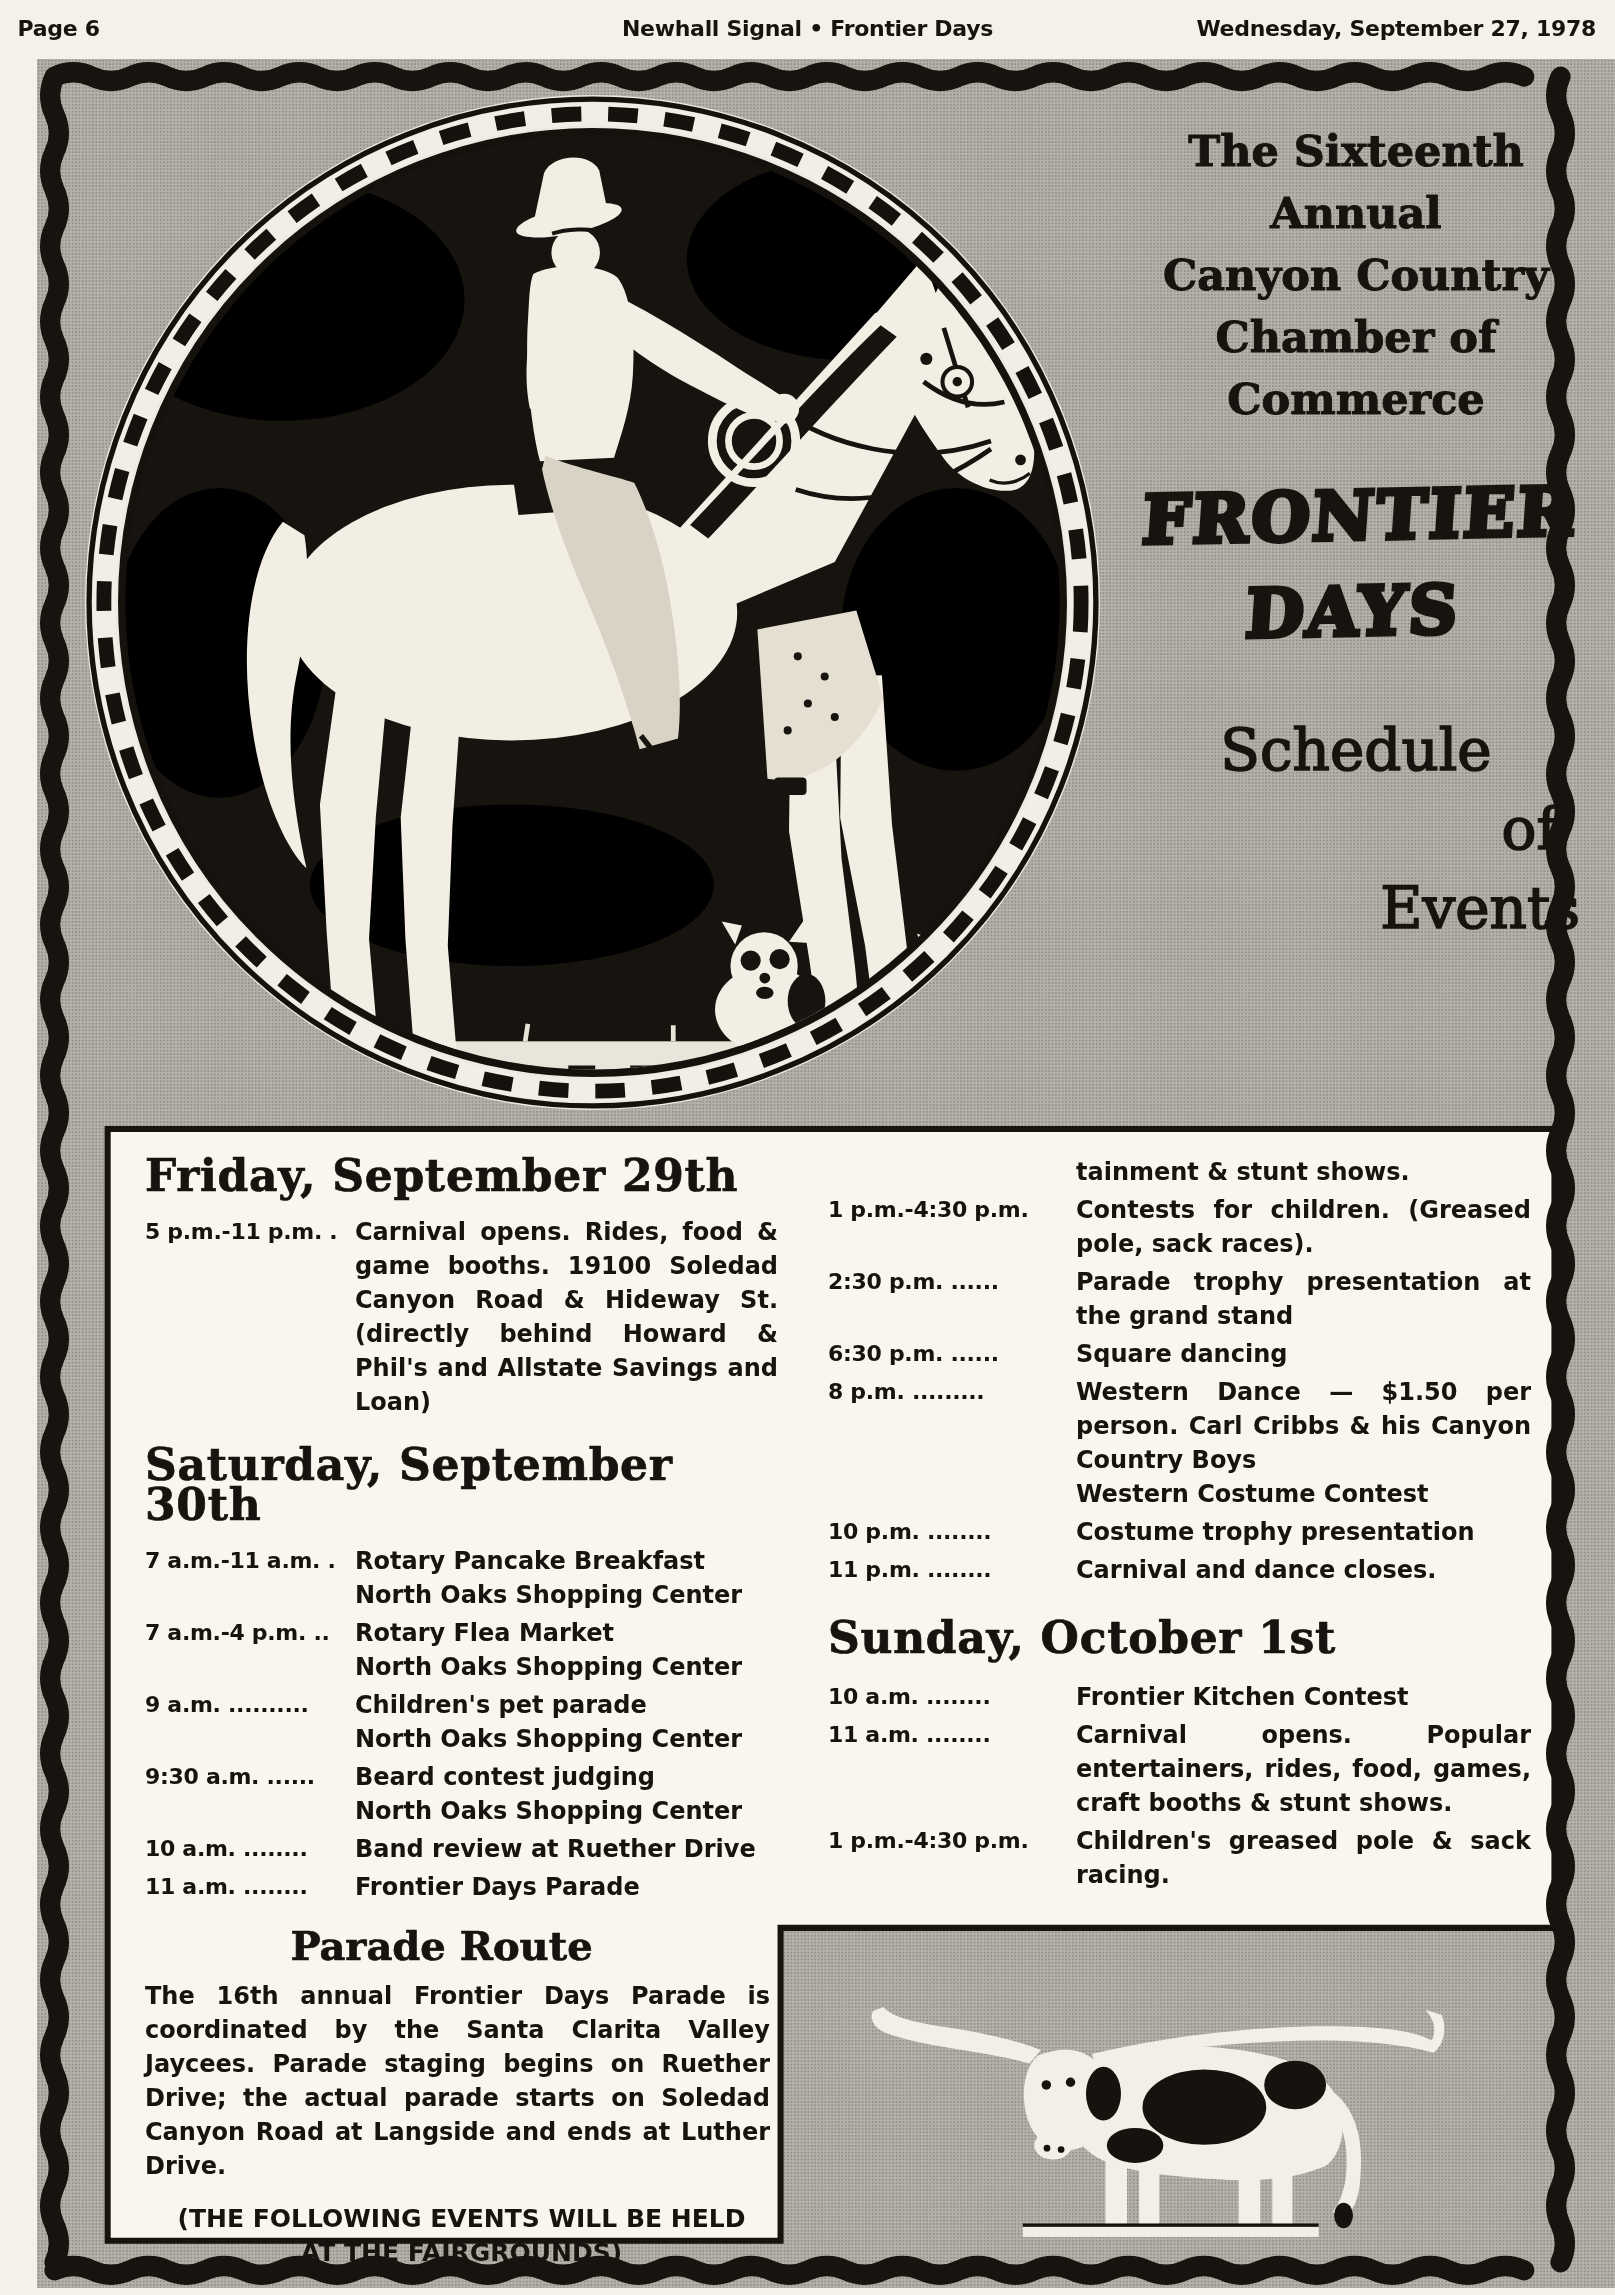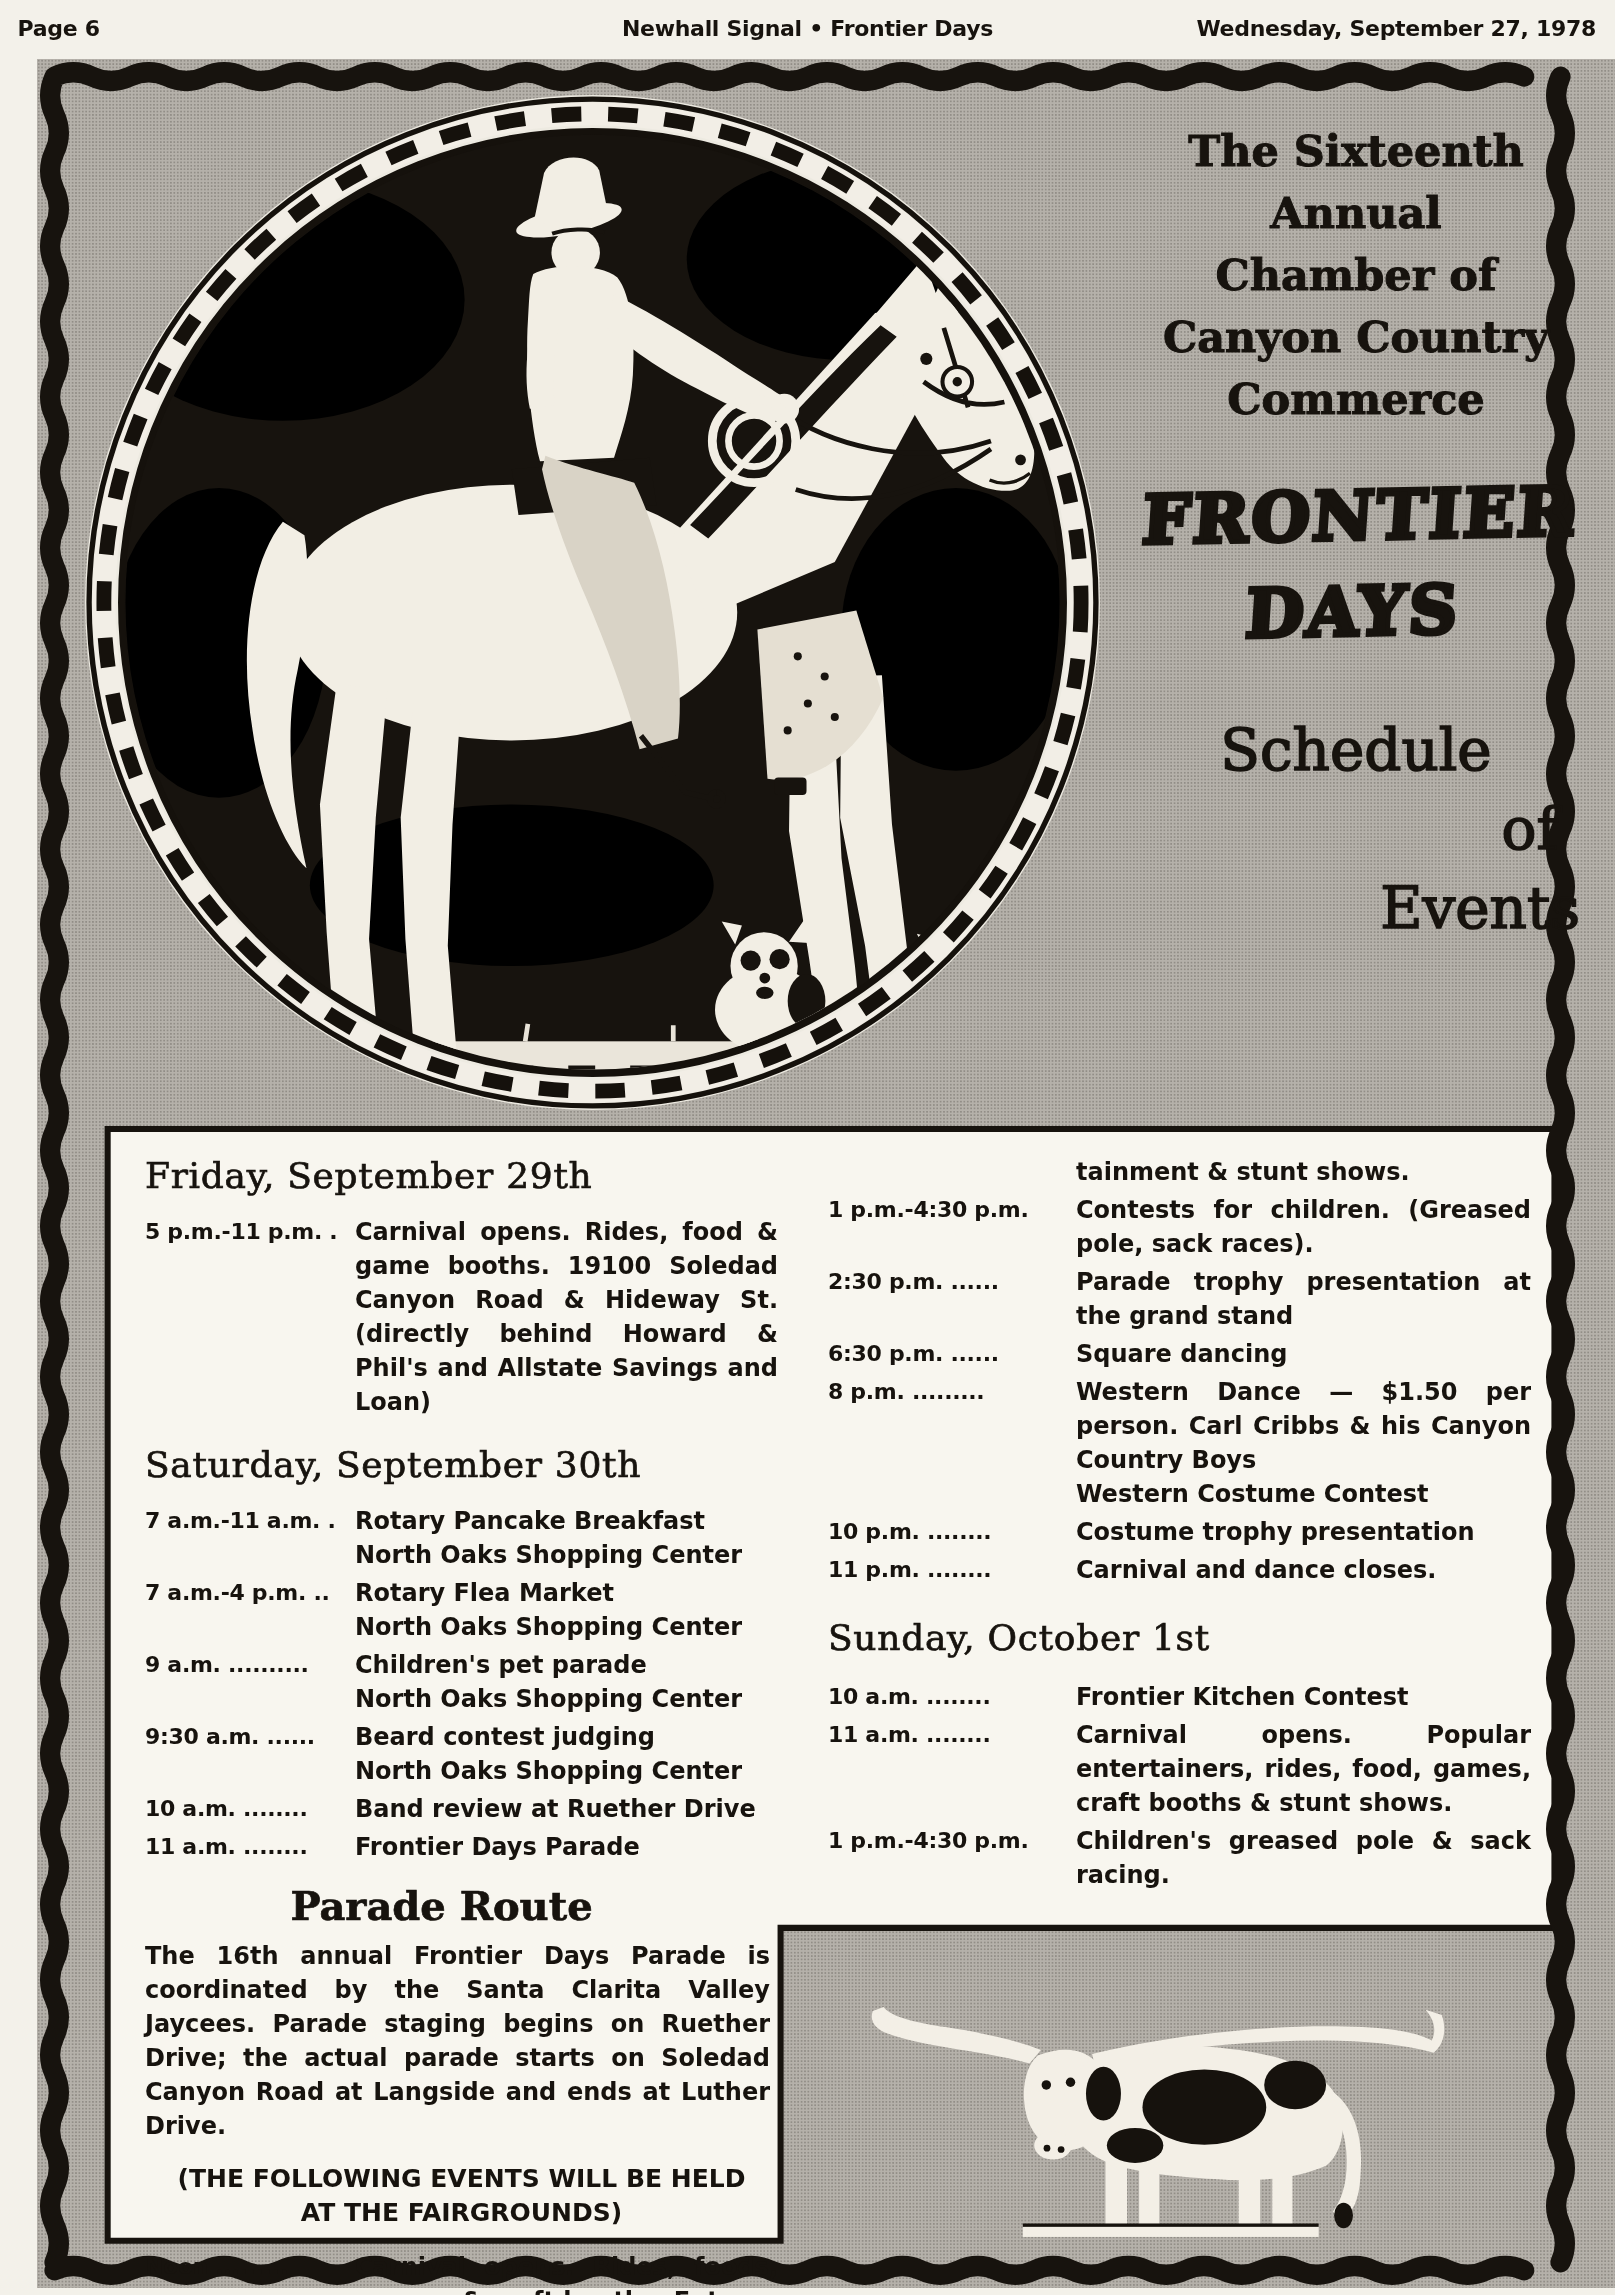--- a/index.html
+++ b/index.html
@@ -46,22 +46,22 @@
     font-size:58px;line-height:79px;-webkit-text-stroke:1.7px #17130e;
   }
   .st1{text-align:center;}
   .st2{text-align:right;padding-right:30px;}
   .st3{text-align:right;padding-right:8px;}
 
   .col{font-weight:bold;}
   .colL{left:108px;top:1097px;width:633px;}
   .colR{left:791px;top:1096px;width:703px;}
   .day-h{
-    font-family:"DejaVu Serif",serif;font-weight:normal;
-    font-size:36px;line-height:40px;margin:0 0 19px 0;
+    font-family:"DejaVu Serif",serif;font-weight:bold;
+    font-size:44px;line-height:40px;margin:0 0 19px 0;
     -webkit-text-stroke:0.7px #17130e;letter-spacing:0.7px;
   }
   .sat-h{margin-top:25.6px;}
   .sun-h{margin-top:31px;margin-bottom:21.5px;}
   .row{display:flex;gap:8px;align-items:flex-start;margin-bottom:4px;}
   .time{
     flex:0 0 202px;font:bold 22px/34px "DejaVu Sans",sans-serif;
     letter-spacing:-0.3px;white-space:nowrap;overflow:hidden;
   }
   .colR .time{flex-basis:240px;}
@@ -197,23 +197,23 @@
         <circle cx="760" cy="760" r="748" fill="none" stroke="#15110c" stroke-width="8"></circle>
       </svg>
     </div>
 
     <div class="layer titleblock">
       <div class="tlines">
   <div class="tline">The Sixteenth</div>
 
   <div class="tline">Annual</div>
 
+  <div class="tline">Canyon Country</div>
+
   <div class="tline">Chamber of</div>
-
-  <div class="tline">Canyon Country</div>
 
   <div class="tline">Commerce</div>
 </div>
       <div class="brand">
         <div>FRONTIER</div>
         <div>DAYS</div>
       </div>
       <div class="sched-title">
         <div class="st1">Schedule</div>
         <div class="st2">of</div>

